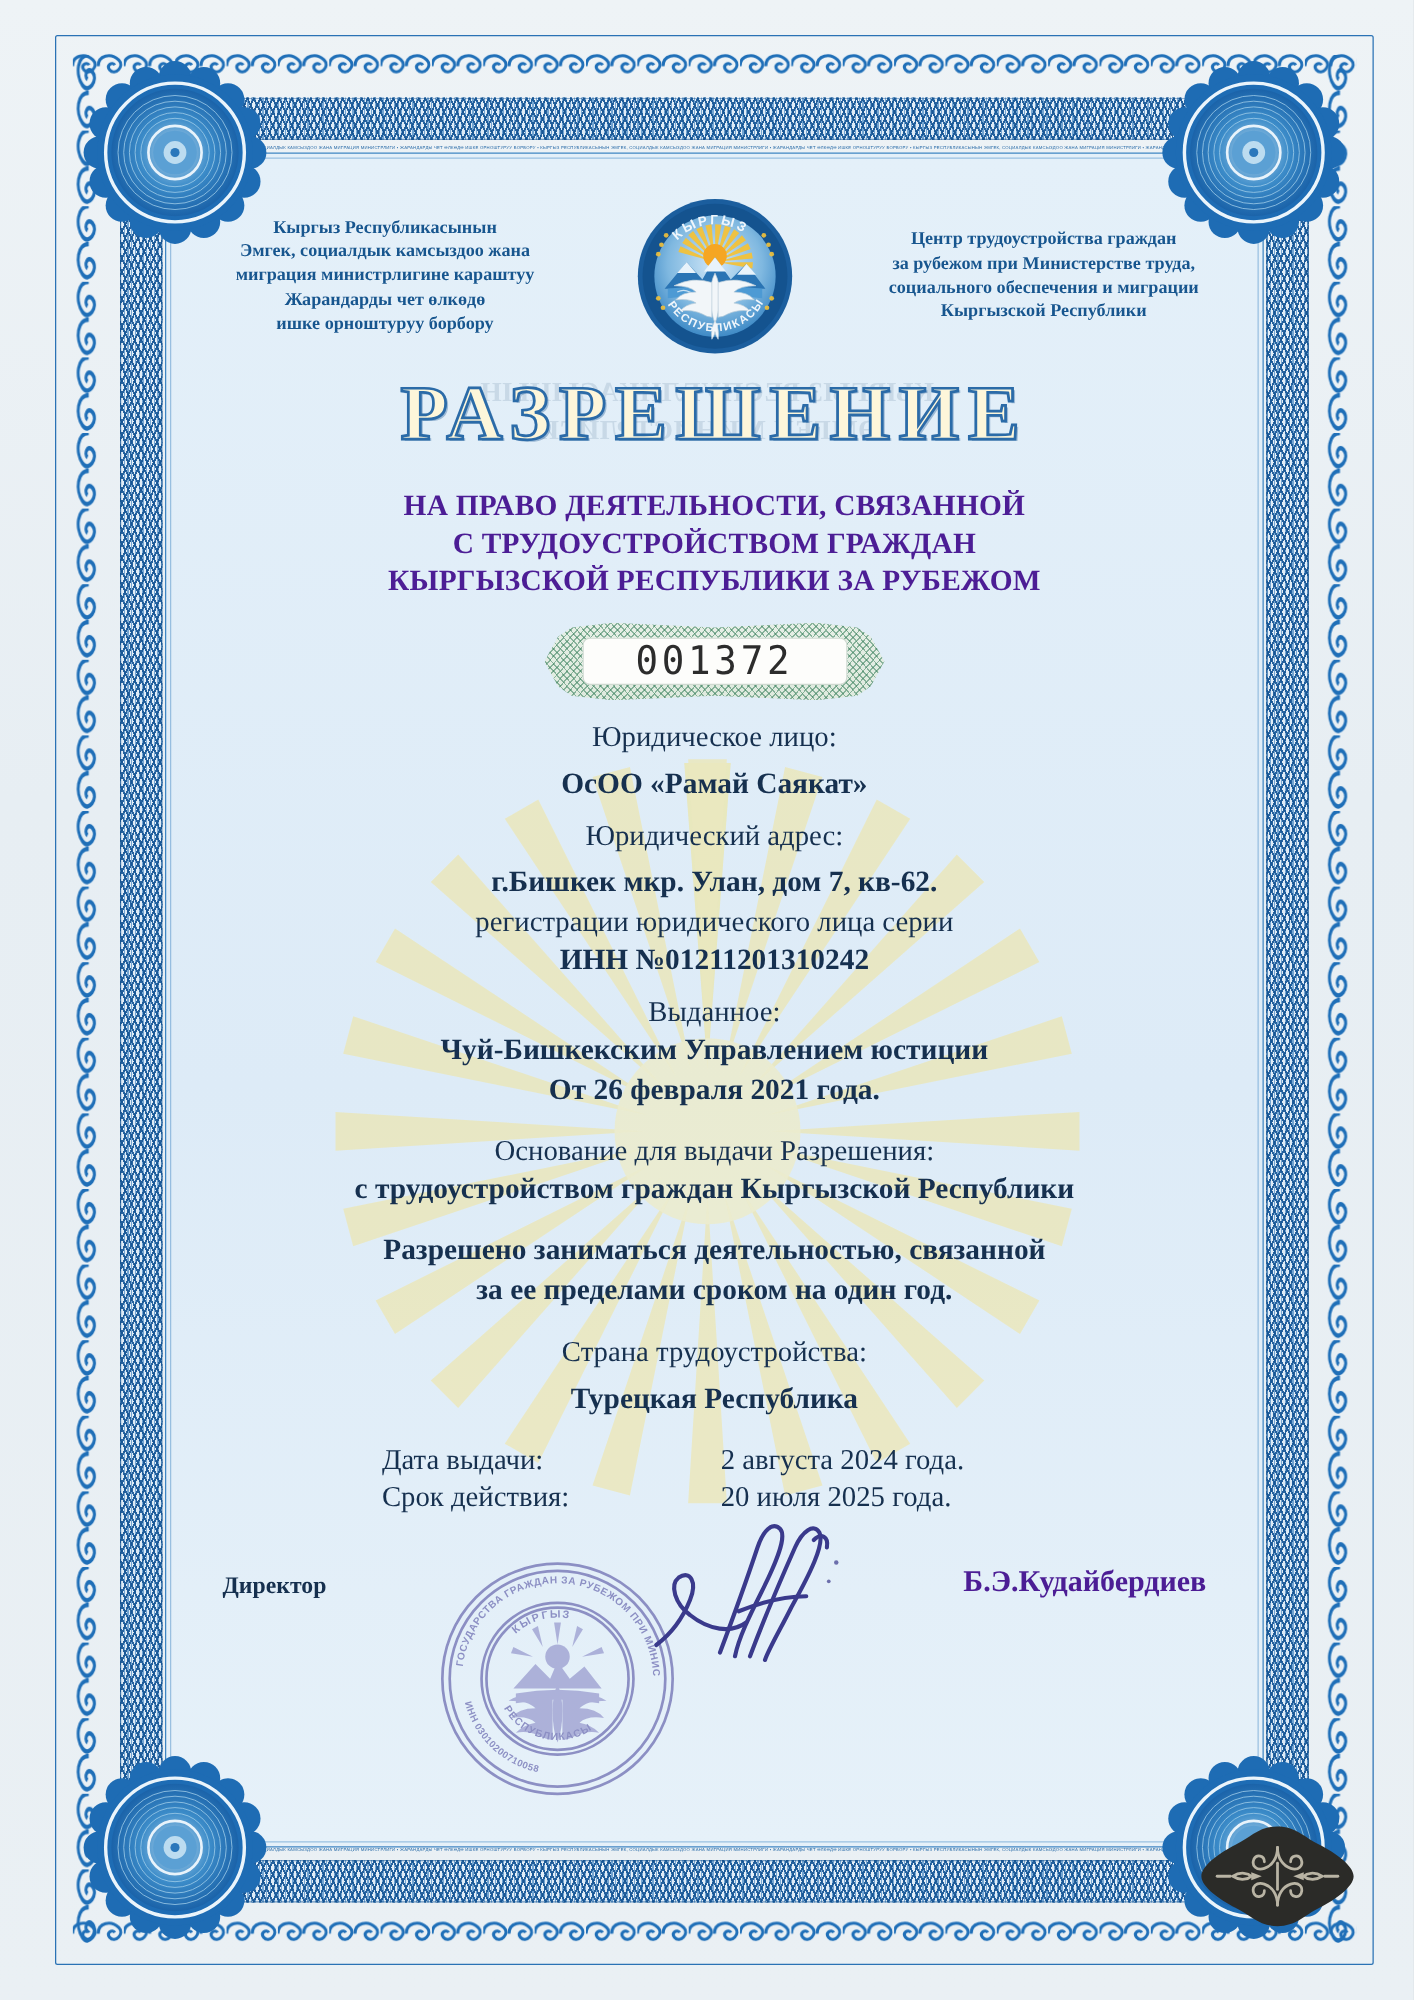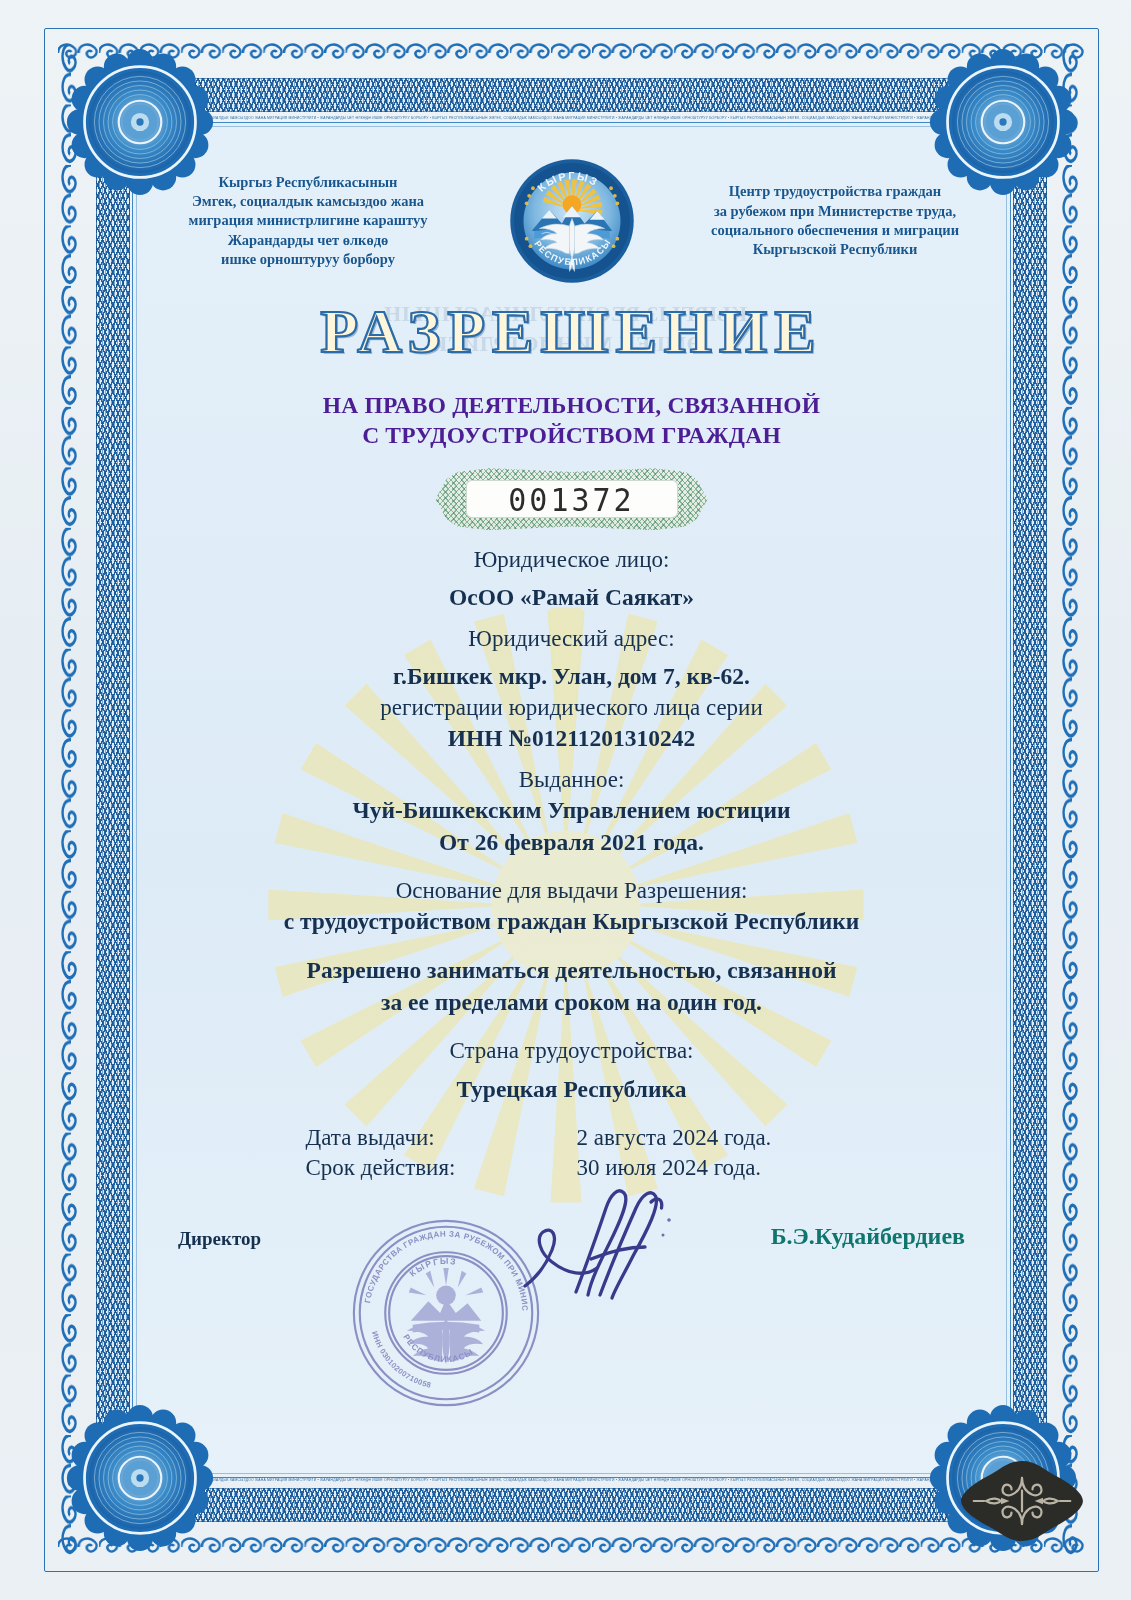--- a/index.html
+++ b/index.html
@@ -174,21 +174,21 @@
   .dates .dl{text-align:left;padding-left:14px;}
   .dates .dv{text-align:left;}
 
   
   .sigrow{
     position:relative;margin-top:42px;
     display:flex;align-items:flex-end;justify-content:space-between;
     padding:0 28px;
   }
   .sig-title{font-size:19px;font-weight:bold;color:#16304f;}
-  .sig-name{font-size:24px;font-weight:bold;color:#0f766e;}
+  .sig-name{font-size:24px;font-weight:bold;color:#4c1d95;}
 
   
   .seal{
     position:absolute;left:198px;top:-8px;width:196px;height:196px;
     opacity:.72;pointer-events:none;
   }
   .seal svg{display:block;width:100%;height:100%;}
 
   
   .signature{
@@ -546,20 +546,21 @@
         <div>социального обеспечения и миграции</div>
         <div>Кыргызской Республики</div>
       </div>
     </div>
 
     <div class="title">РАЗРЕШЕНИЕ</div>
 
     <div class="subtitle">
       <div>НА ПРАВО ДЕЯТЕЛЬНОСТИ, СВЯЗАННОЙ</div>
       <div>С ТРУДОУСТРОЙСТВОМ ГРАЖДАН</div>
+      <div>КЫРГЫЗСКОЙ РЕСПУБЛИКИ ЗА РУБЕЖОМ</div>
     </div>
 
     <div class="serial-wrap">
       <div class="serial-guilloche"></div>
       <div class="serial-plate">
         <span class="serial-num">001372</span>
       </div>
     </div>
 
     <div class="body">
@@ -583,21 +584,21 @@
       <div class="strong-line block-gap">Разрешено заниматься деятельностью, связанной</div>
       <div class="strong-line">за ее пределами сроком на один год.</div>
 
       <div class="lbl block-gap">Страна трудоустройства:</div>
       <div class="val">Турецкая Республика</div>
 
       <div class="dates">
         <div class="dl">Дата выдачи:</div>
         <div class="dv">2 августа 2024 года.</div>
         <div class="dl">Срок действия:</div>
-        <div class="dv">30 июля 2024 года.</div>
+        <div class="dv">20 июля 2025 года.</div>
       </div>
 
       <div class="sigrow">
         <div class="sig-title">Директор</div>
 
         <div class="seal">
           <svg viewBox="0 0 100 100">
             <g fill="none" stroke="#6b6bb0" stroke-width="1.1">
               <circle cx="50" cy="50" r="47"></circle>
               <circle cx="50" cy="50" r="44"></circle>

